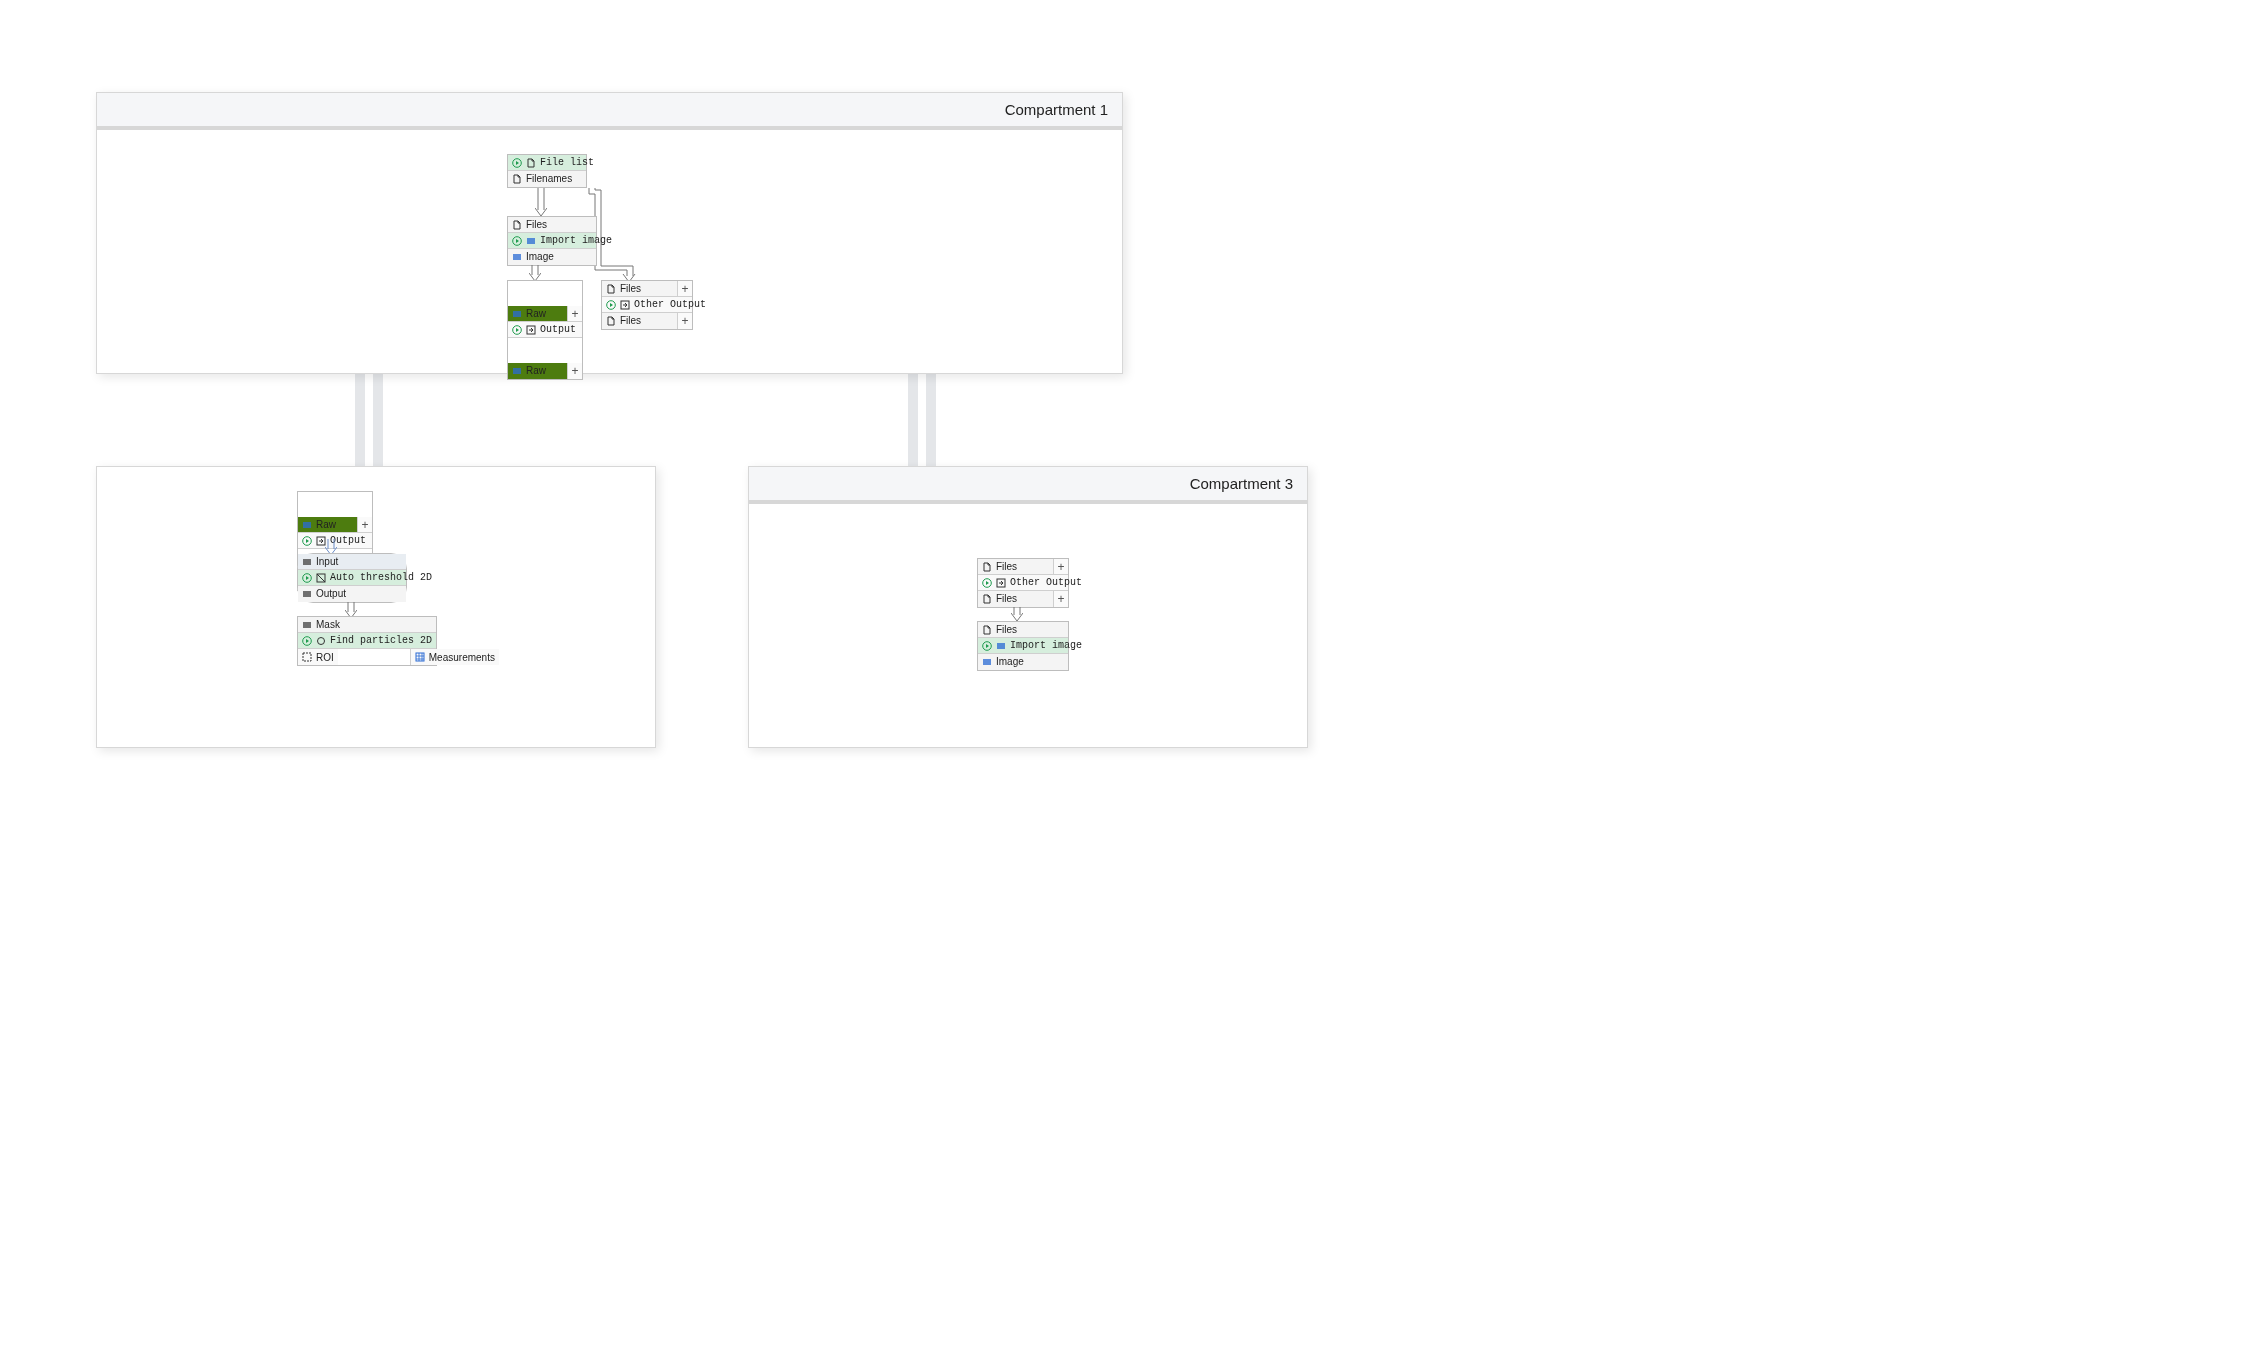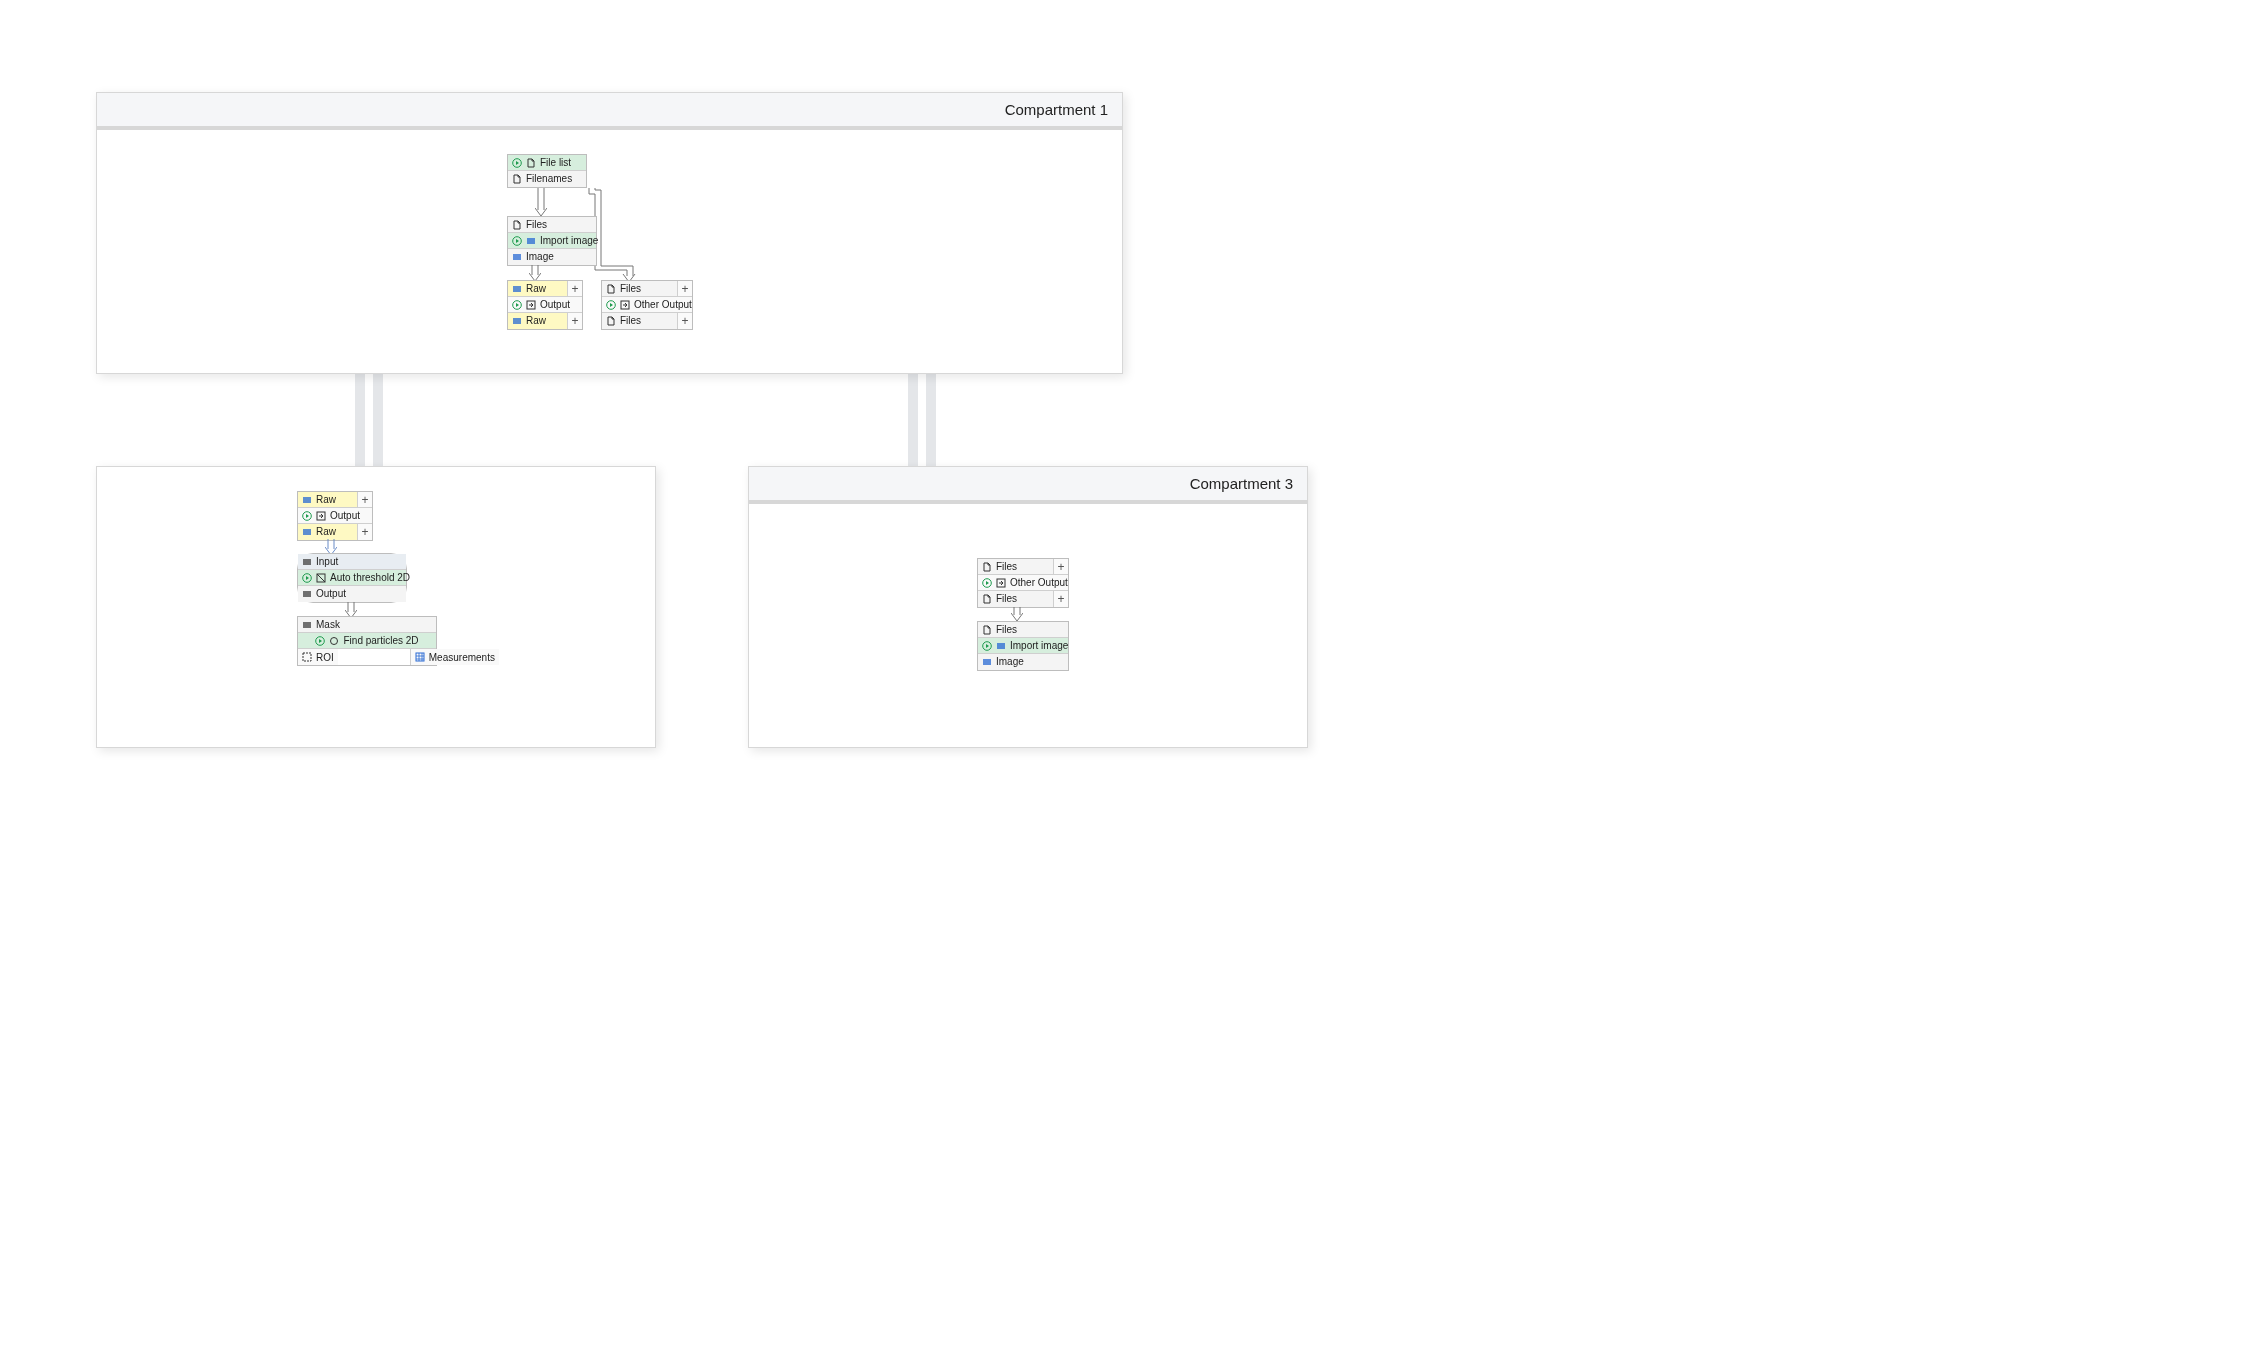--- a/index.html
+++ b/index.html
@@ -67,25 +67,26 @@
     background: #f9f9f9;
     padding: 0 4px;
     gap: 4px;
     font-size: 10px;
     line-height: 16px;
   }
   .row:last-child { border-bottom: 0; }
   .row.title {
     background: #d6eedd;
     font-weight: 500;
+    font-family: Liberation Mono, monospace;
   }
   .row.port {
     background: #f4f4f4;
   }
-  .row.port-blue { background: #fef9c3; }
+  .row.port-blue { background: #4d7c0f; margin-top: 25px; }
   .row.plus {
     justify-content: space-between;
     padding-right: 0;
   }
   .plus-btn {
     width: 14px;
     height: 100%;
     border-left: 1px solid #cfcfcf;
     display: flex;
     align-items: center;

